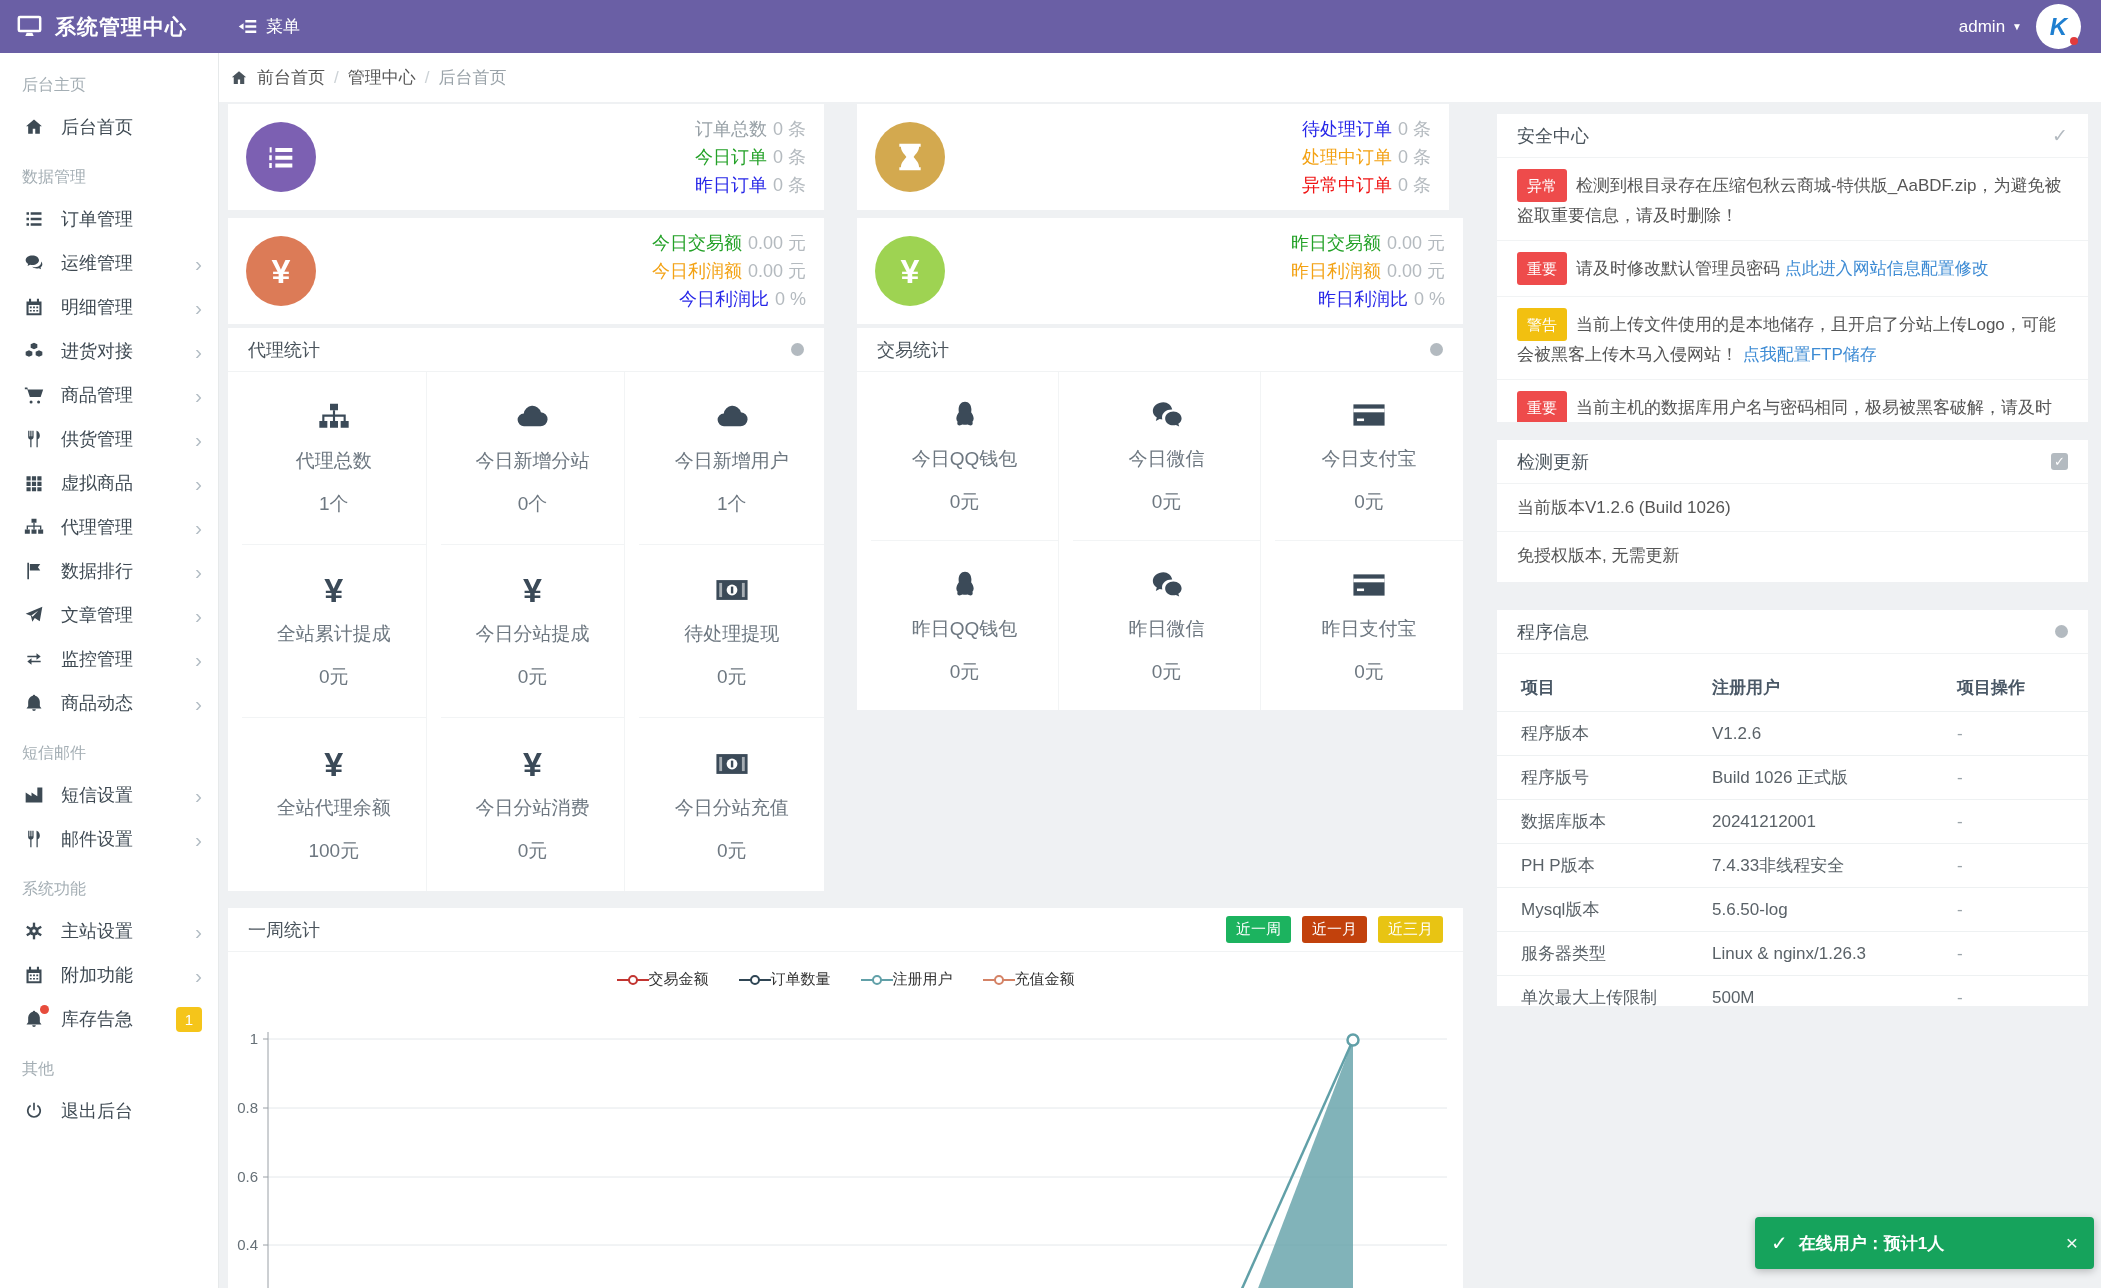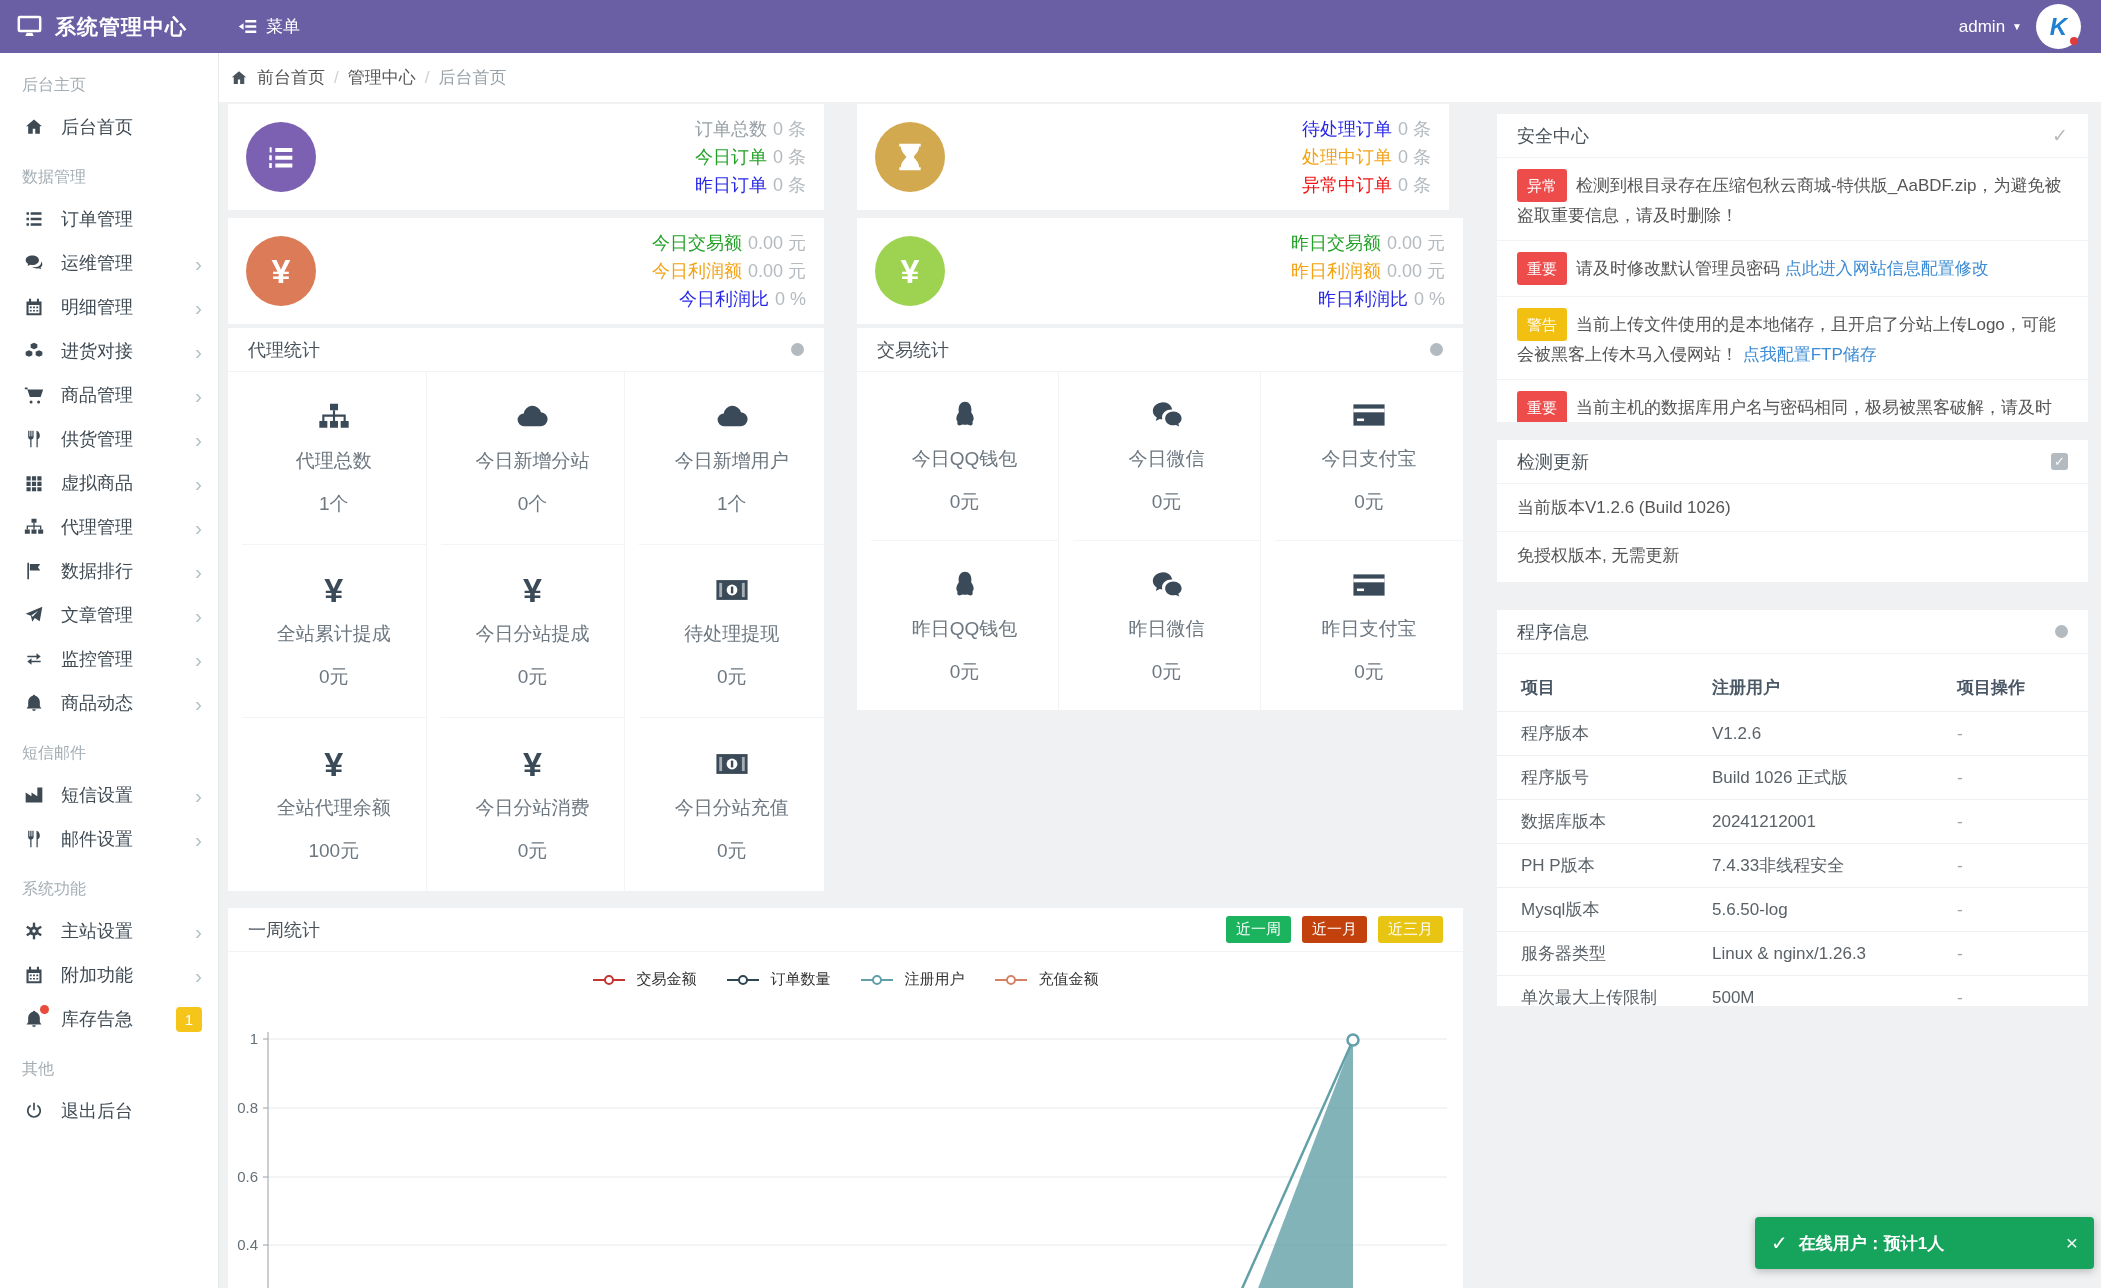--- a/index.html
+++ b/index.html
@@ -74,21 +74,21 @@
   .ptable th { text-align:left; color:#4a5866; font-weight:bold; padding:12px 0 12px; }
   .ptable td { color:#5a6268; padding:10px 0; border-top:1px solid #eef1f2; }
   .ptable th:first-child,.ptable td:first-child{ padding-left:24px; width:215px; }
   .ptable th:nth-child(2),.ptable td:nth-child(2){ width:245px; }
   .ptable td:last-child{ color:#9aa3a9; }
   
   .btn { padding:4px 10px; border-radius:3px; color:#fff; font-size:15px; margin-left:11px; cursor:pointer; }
   .b-green2{background:#1cb35f}.b-purple2{background:#c2410c}.b-yellow2{background:#e8c413; }
   .legend { position:absolute; left:0; top:62px; width:100%; display:flex; justify-content:center; gap:30px;
     font-size:15px; color:#333; align-items:center; }
-  .litem { display:flex; align-items:center; gap:12px; }
+  .litem { display:flex; align-items:center; gap:0; }
   
   .toast { position:absolute; left:1536px; top:1164px; width:339px; height:52px; background:#16a35c; border-radius:4px;
     color:#fff; display:flex; align-items:center; padding:0 16px; font-size:17px; font-weight:bold;
     box-shadow:0 2px 8px rgba(0,0,0,.25); z-index:30; }
   .toast .tck { font-size:20px; margin-right:11px; }
   .toast .cls { margin-left:auto; font-size:21px; font-weight:normal; opacity:.95; cursor:pointer; }
 </style>
 </head>
 <body>
 

